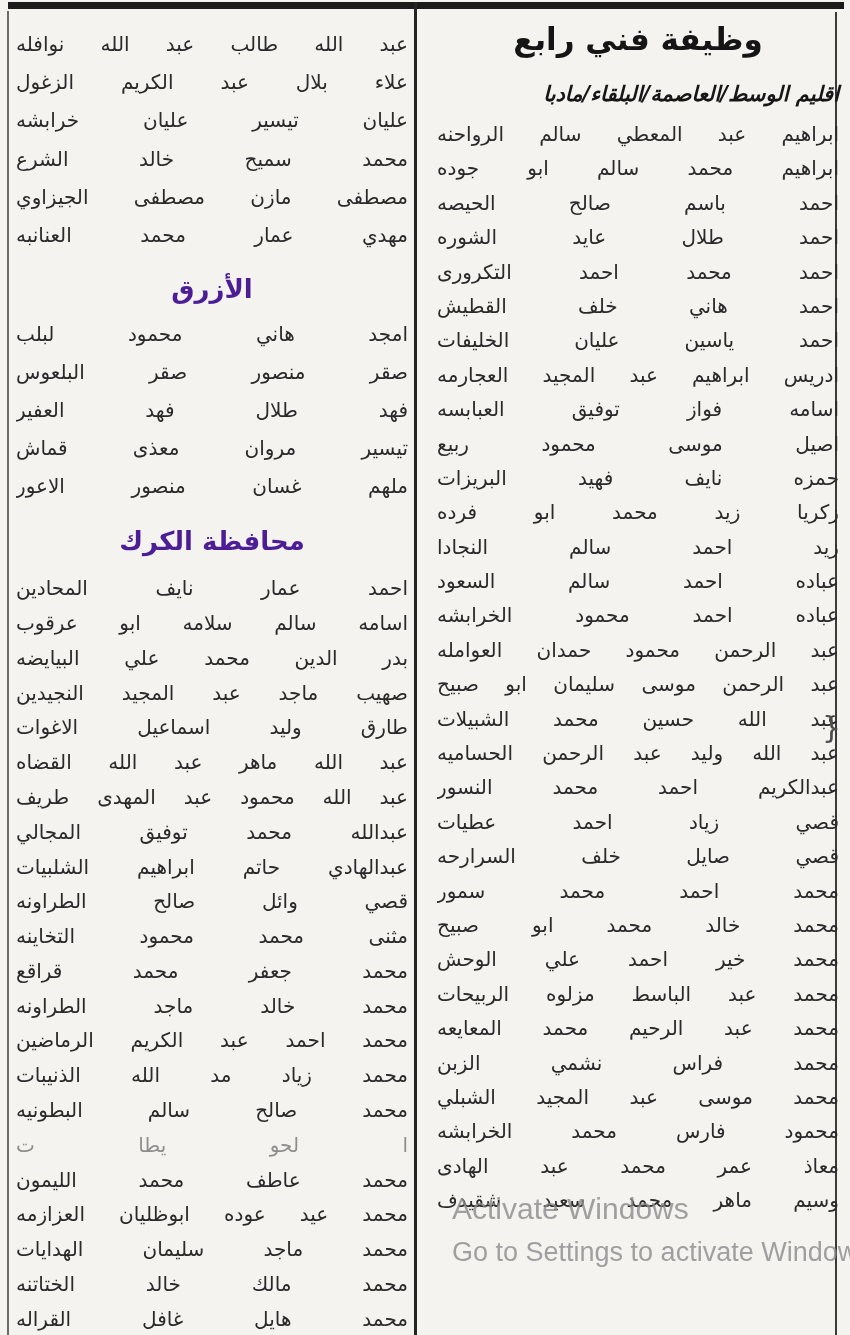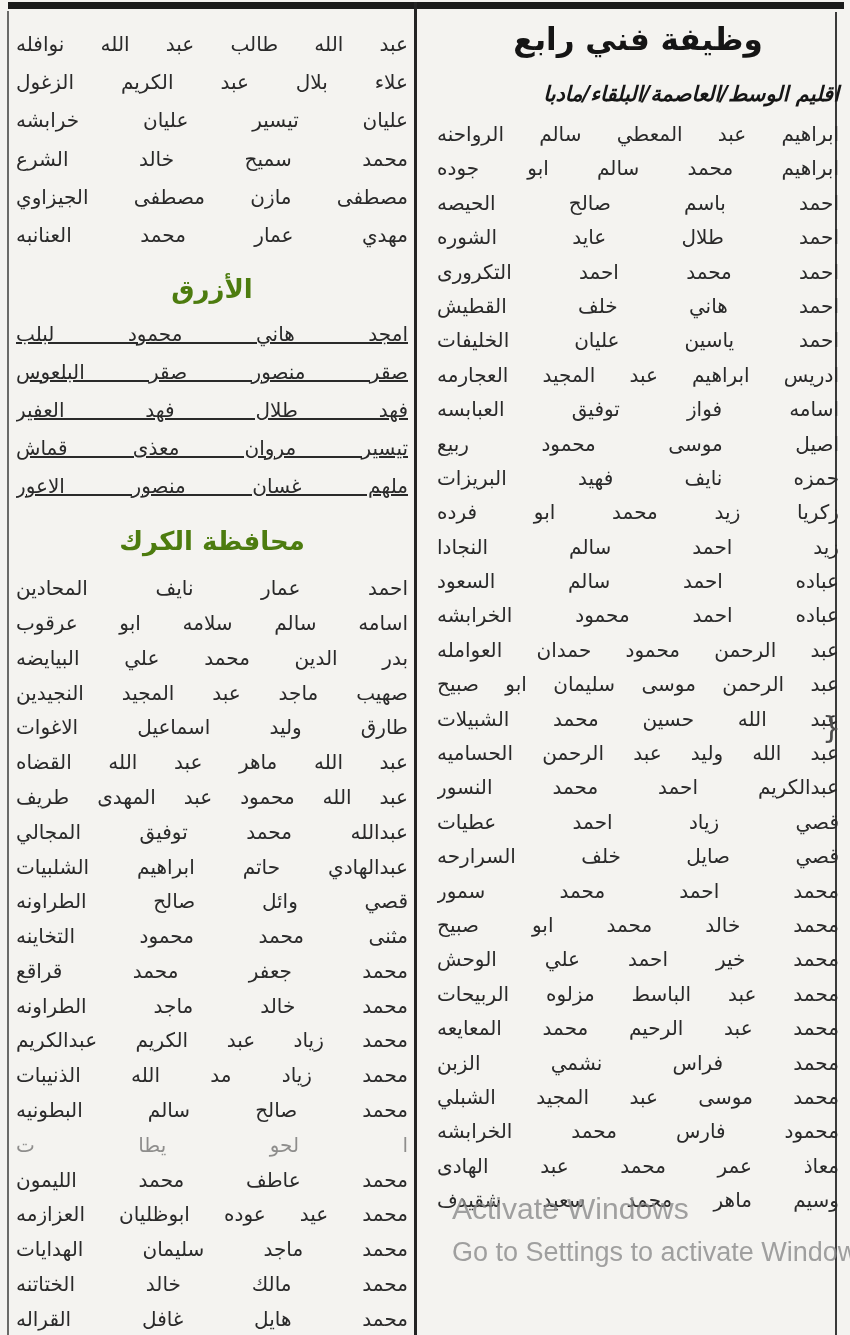--- a/index.html
+++ b/index.html
@@ -24,21 +24,21 @@
   .name-line{
     display:block;
     text-align:justify;
     text-align-last:justify;
     font-size:20px;
     color:#2a2a2a;
     overflow:hidden;
   }
   .col-right .name-line{height:34.4px;line-height:34.4px;}
   .col-left .intro .name-line{height:38.2px;line-height:38.2px;}
-  .col-left .azraq-names .name-line{height:38px;line-height:38px;text-decoration:underline;}
+  .col-left .azraq-names .name-line{height:38px;line-height:38px;}
   .col-left .karak-names .name-line{height:34.8px;line-height:34.8px;}
   .name-line.faded{opacity:.5;}
 
   .job-title{
     margin:10px 0 20px;
     text-align:center;
     font-size:31px;
     font-weight:bold;
     color:#151515;
     letter-spacing:1px;
@@ -50,21 +50,21 @@
     color:#161616;
     white-space:nowrap;
     text-align:right;
     line-height:34px;
     font-style:italic;
   }
   .section-title{
     text-align:center;
     font-size:26px;
     font-weight:bold;
-    color:#4d7c0f;
+    color:#4c1d95;
     margin:16px;
   }
   .title-azraq{height:44px;line-height:44px;margin-top:13px;margin-bottom:4px;}
   .title-karak{height:48px;line-height:48px;margin-top:12px;margin-bottom:6px;}
   .col-left .intro{margin-top:14px;}
 
   .watermark{
     position:absolute;
     left:452px;top:1192px;
     color:#8b8b8b;
@@ -159,21 +159,21 @@
         <div class="name-line">صهيب ماجد عبد المجيد النجيدين</div>
         <div class="name-line">طارق وليد اسماعيل الاغوات</div>
         <div class="name-line">عبد الله ماهر عبد الله القضاه</div>
         <div class="name-line">عبد الله محمود عبد المهدى طريف</div>
         <div class="name-line">عبدالله محمد توفيق المجالي</div>
         <div class="name-line">عبدالهادي حاتم ابراهيم الشلبيات</div>
         <div class="name-line">قصي وائل صالح الطراونه</div>
         <div class="name-line">مثنى محمد محمود التخاينه</div>
         <div class="name-line">محمد جعفر محمد قراقع</div>
         <div class="name-line">محمد خالد ماجد الطراونه</div>
-        <div class="name-line">محمد زياد عبد الكريم عبدالكريم</div>
+        <div class="name-line">محمد احمد عبد الكريم الرماضين</div>
         <div class="name-line">محمد زياد مد الله الذنيبات</div>
         <div class="name-line">محمد صالح سالم البطونيه</div>
         <div class="name-line faded">ا لحو يطا ت</div>
         <div class="name-line">محمد عاطف محمد الليمون</div>
         <div class="name-line">محمد عيد عوده ابوظليان العزازمه</div>
         <div class="name-line">محمد ماجد سليمان الهدايات</div>
         <div class="name-line">محمد مالك خالد الختاتنه</div>
         <div class="name-line">محمد هايل غافل القراله</div>
       </div>
   </div>

